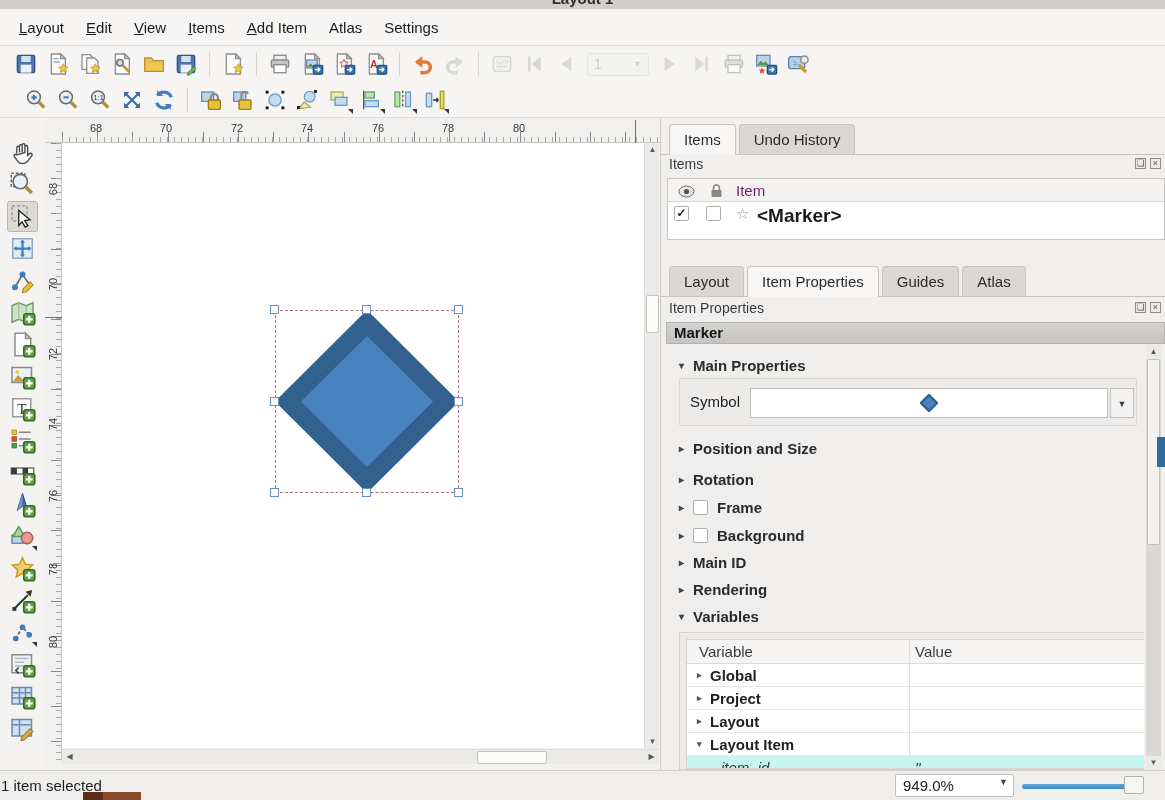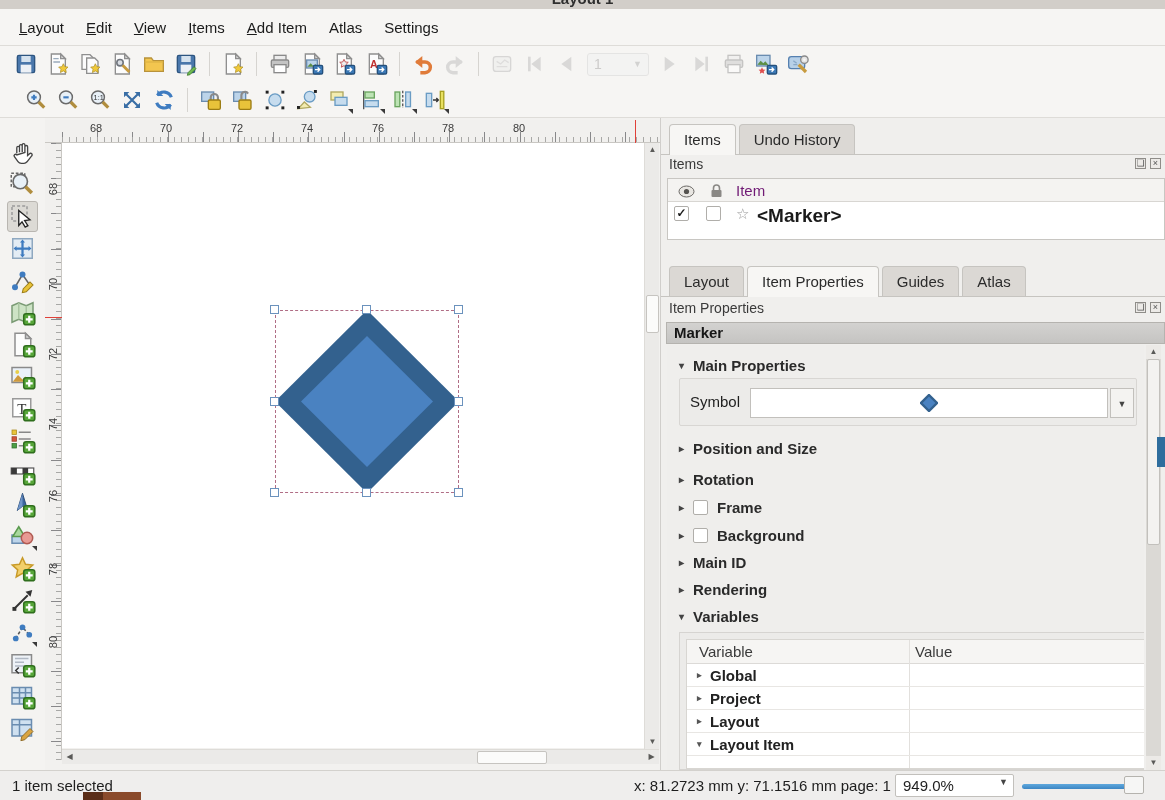--- a/index.html
+++ b/index.html
@@ -111,21 +111,21 @@
   .vrow .vname.it { font-style:italic; font-weight:normal; color:#333; margin-left:11px; }
   .vrow .vval { position:absolute; left:228px; font-style:italic; color:#333; }
 
   
   #pscroll { position:absolute; left:485px; top:227px; width:15px; height:425px; background:#dbd9d5; }
   #pscroll .arr { position:absolute; color:#5a5a58; font-size:8px; line-height:14px; width:15px; height:14px; text-align:center; background:#eceae7; }
   #pscroll .thumb { position:absolute; left:1px; width:13px; top:14px; height:186px; background:#f3f2f0; border:1px solid #c2c0bc; border-radius:2px; }
 
   
   #statusbar { position:absolute; left:0; top:770px; width:1165px; height:30px; background:#efeeed; border-top:1px solid #d3d1cd; font-size:15px; color:#1e1e1e; }
-  #st-left { position:absolute; left:12px; top:6px; }
+  #st-left { position:absolute; left:1px; top:6px; }
   #st-coords { position:absolute; left:634px; top:6px; }
   #zoomcombo { position:absolute; left:895px; top:3px; width:119px; height:23px; background:#fff; border:1px solid #c2c0bc; border-radius:2px; }
   #zoomcombo .zv { position:absolute; left:7px; top:2px; font-size:15px; }
   #zoomcombo .za { position:absolute; right:5px; top:2px; font-size:9px; color:#444; }
   #zoomslider { position:absolute; left:1022px; top:13px; width:106px; height:5px; border-radius:3px; background:linear-gradient(#5fa8dd,#3c86c4); }
   #zoomhandle { position:absolute; left:1124px; top:5px; width:20px; height:18px; background:#f6f6f5; border:1px solid #b5b3ae; border-radius:2px; }
 
   #bluestrip { position:absolute; left:1157px; top:437px; width:8px; height:30px; background:#2e6d9d; }
   #artifact { position:absolute; left:83px; top:792px; width:58px; height:8px; background:#8a4a2b; }
   #artifact::after { content:""; position:absolute; left:0; top:0; width:20px; height:8px; background:#5a2d18; }
@@ -834,34 +834,38 @@
             <span class="vname">Project</span>
           </div>
           <div class="vrow b" style="top:70px;">
             <span class="arr">▸</span>
             <span class="vname">Layout</span>
           </div>
           <div class="vrow b" style="top:93px;">
             <span class="arr">▾</span>
             <span class="vname">Layout Item</span>
           </div>
+          <div class="vrow hl" style="top:116px;">
+            <span class="arr"></span>
+            <span class="vname it">item_id</span>
+            <span class="vval">''</span>
+          </div>
         </div>
       </div>
     </div>
 
     <div id="pscroll">
       <div class="arr" style="top:0;left:0;">▲</div>
       <div class="thumb"></div>
       <div class="arr" style="bottom:0;left:0;">▼</div>
     </div>
   </div>
 
   <div id="statusbar">
     <span id="st-left">1 item selected</span>
-    <span id="st-coords">x: 81.2723 mm y: 71.1516 mm page: 1</span>
     <div id="zoomcombo">
       <span class="zv">949.0%</span>
       <span class="za">▼</span>
     </div>
     <div id="zoomslider"></div>
     <div id="zoomhandle"></div>
   </div>
 
   <div id="bluestrip"></div>
   <div id="artifact"></div>

